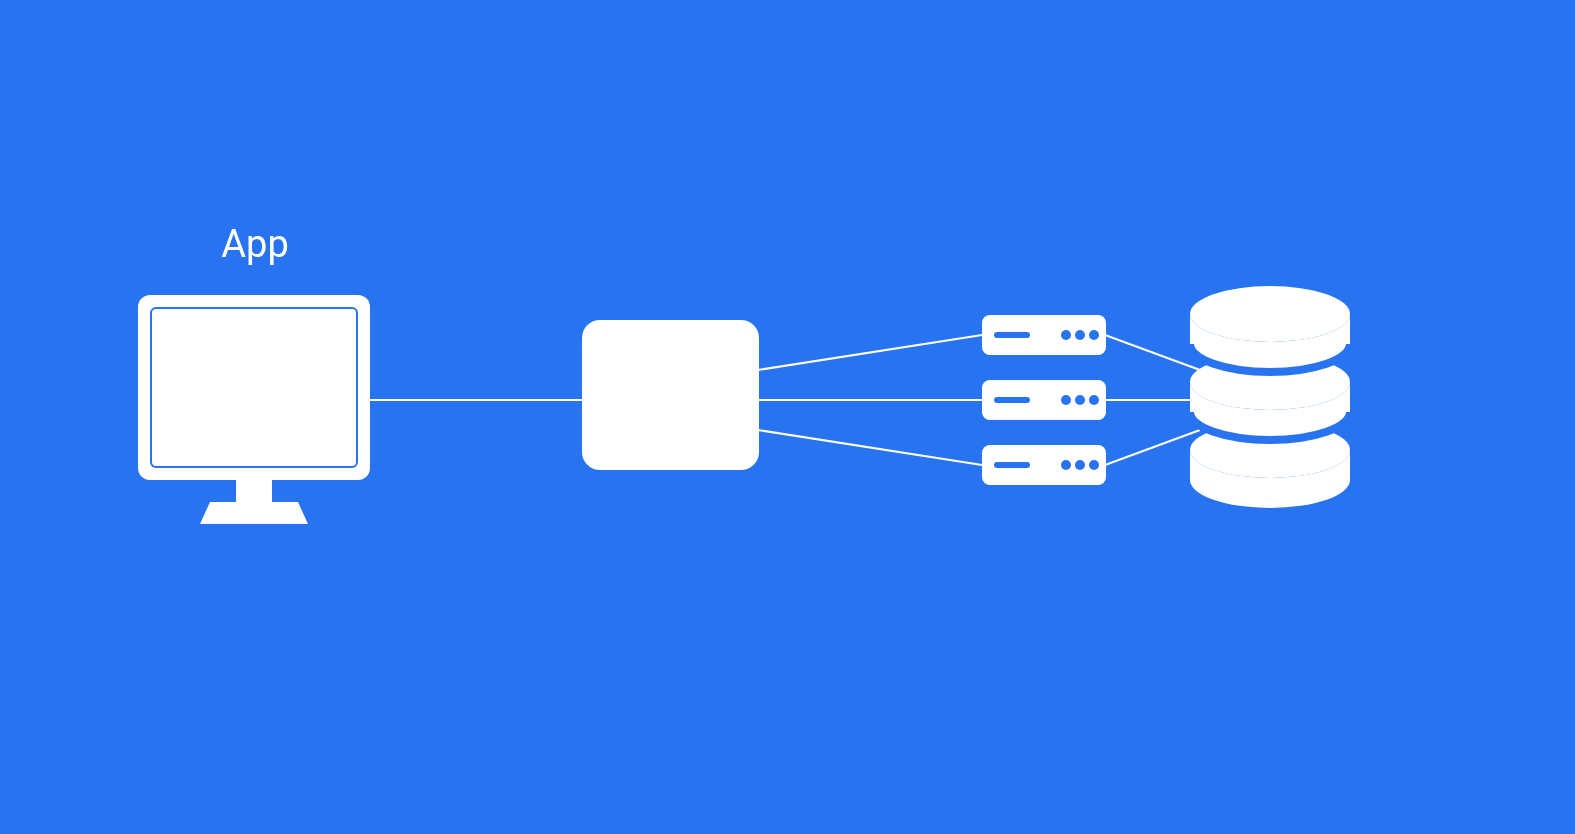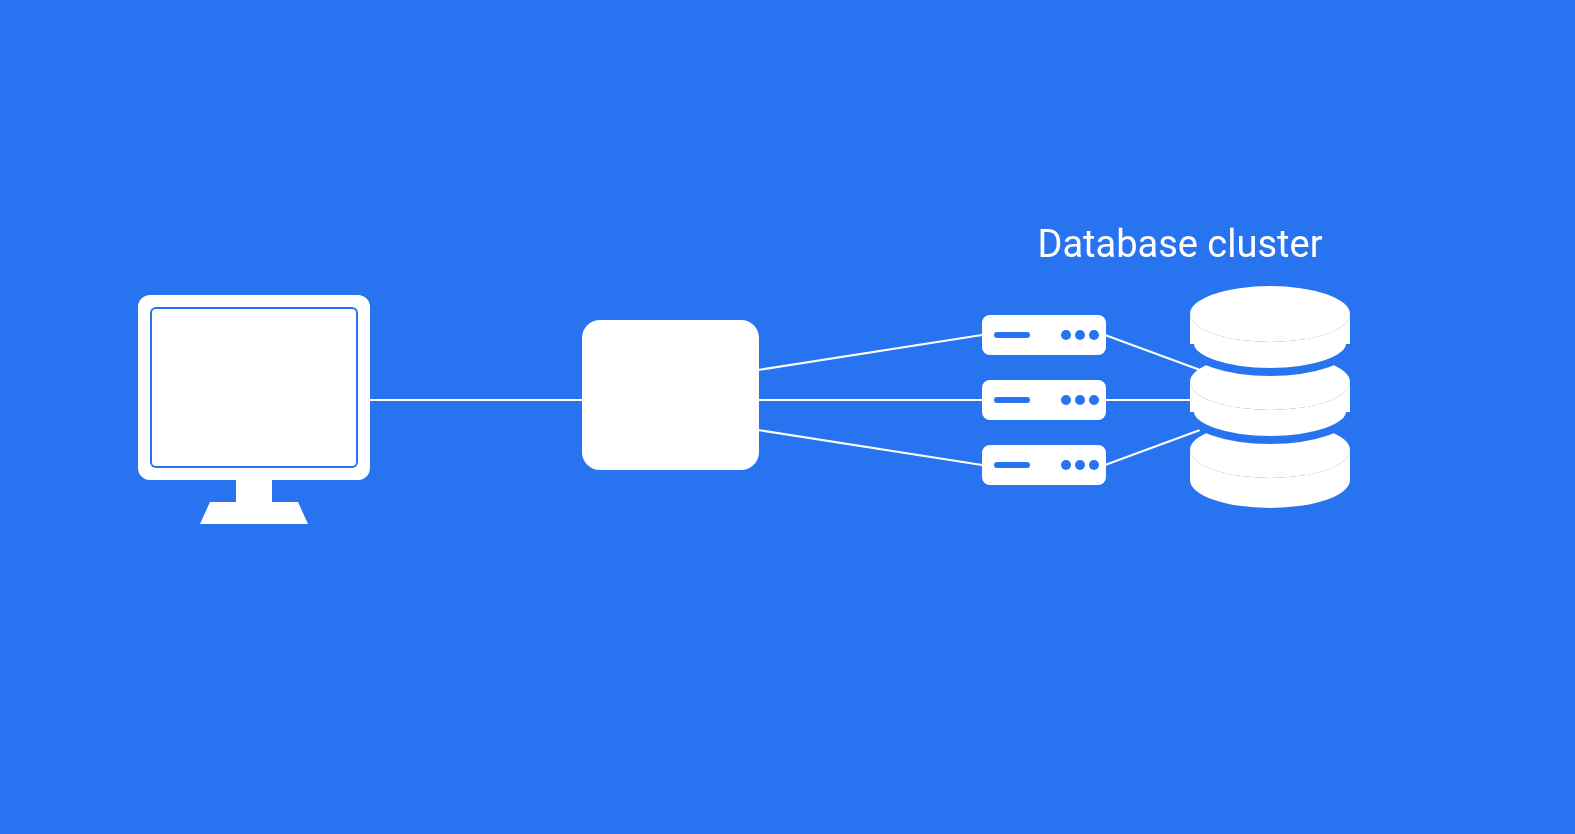--- a/index.html
+++ b/index.html
@@ -54,21 +54,21 @@
     .node-fill { fill: #ffffff; }
     .accent-stroke { stroke: #2874F0; }
     .accent-fill { fill: #2874F0; }
     .conn { stroke: #ffffff; stroke-width: 2; fill: none; }
   </style>
 </head>
 <body>
 
 <div class="diagram">
 
-  <div class="label label-cluster">Database cluster</div>
+  <div class="label label-app">App</div>
 
   <svg class="canvas" viewBox="0 0 1575 834">
 
     <line class="conn" x1="370" y1="400" x2="582" y2="400"></line>
 
     <line class="conn" x1="758" y1="370" x2="982" y2="335"></line>
     <line class="conn" x1="758" y1="400" x2="982" y2="400"></line>
     <line class="conn" x1="758" y1="430" x2="982" y2="465"></line>
 
     <line class="conn" x1="1105" y1="335" x2="1200" y2="370"></line>

